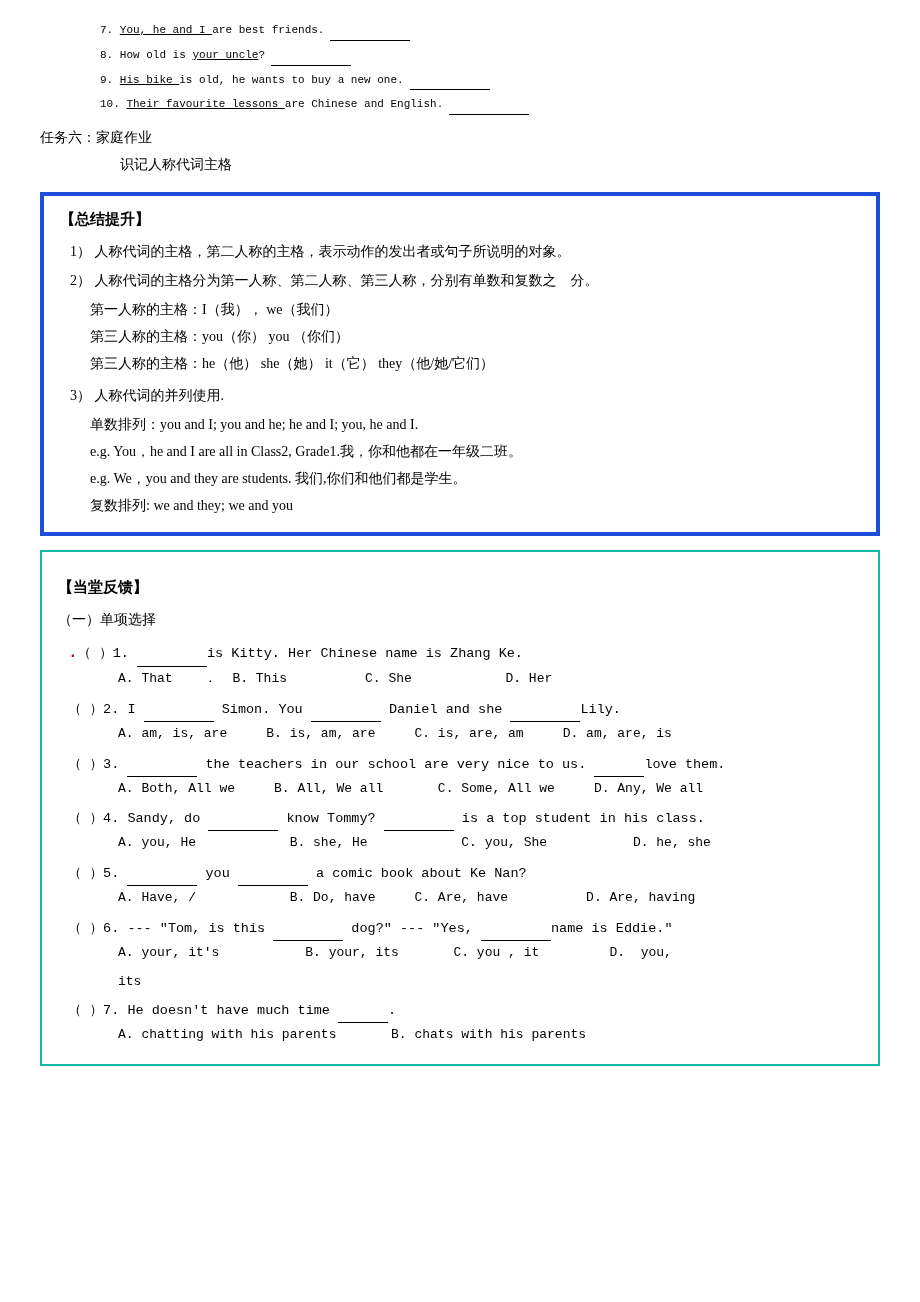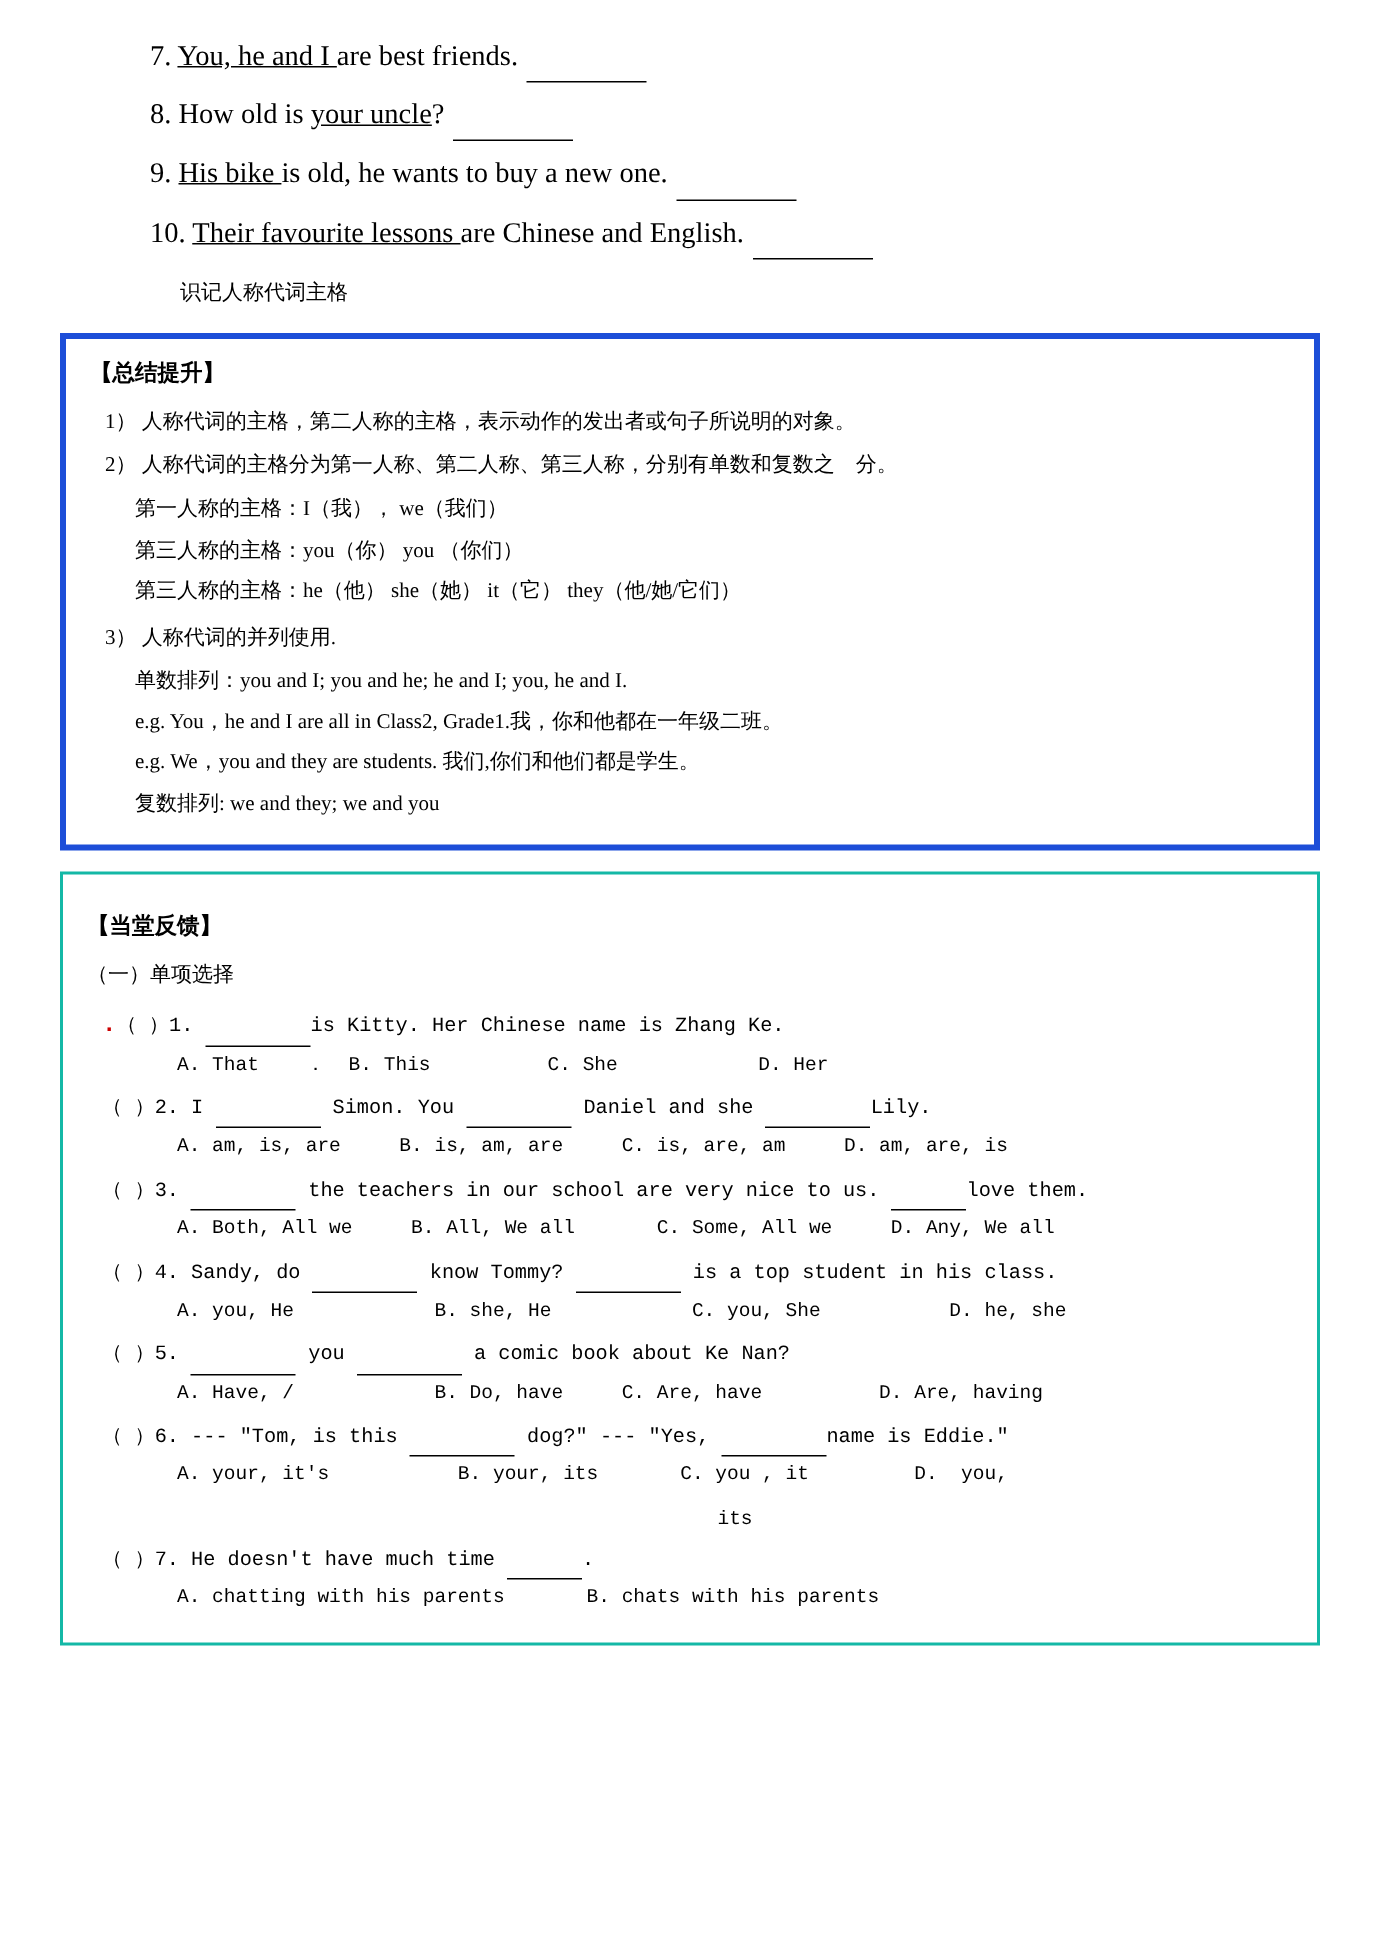--- a/index.html
+++ b/index.html
@@ -16,22 +16,22 @@
       min-height: 1302px;
       padding: 20px 40px 40px 40px;
       line-height: 1.8;
     }
     .section {
       margin-bottom: 10px;
     }
     .numbered-item {
       margin-left: 60px;
       margin-bottom: 4px;
-      font-family: Liberation Serif, serif;
-      font-size: 19px;
+      font-family: Liberation Mono, monospace;
+      font-size: 11px;
     }
     .underline {
       text-decoration: underline;
     }
     .blank {
       display: inline-block;
       width: 80px;
       border-bottom: 1px solid #000;
       margin-left: 6px;
       vertical-align: bottom;
@@ -110,21 +110,20 @@
     .dot-marker {
       color: #c00;
       font-weight: bold;
       font-size: 16px;
     }
     .its-line {
       margin-left: 60px;
       font-family: "Courier New", monospace;
       font-size: 13px;
       margin-bottom: 4px;
-      text-align: center;
     }
   </style>
 </head>
 <body>
 
 <div class="section">
 
   <div class="numbered-item">
     <span>7. </span><span class="underline">You, he and I </span><span>are best friends.</span><span class="blank">&nbsp;</span>
   </div>
@@ -137,20 +136,21 @@
     <span>9. </span><span class="underline">His bike </span><span>is old, he wants to buy a new one.</span><span class="blank">&nbsp;</span>
   </div>
 
   <div class="numbered-item">
     <span>10. </span><span class="underline">Their favourite lessons </span><span>are Chinese and English.</span><span class="blank">&nbsp;</span>
   </div>
 
 </div>
 
 <div class="section">
+  <div class="task-header">任务六：家庭作业</div>
   <div class="task-sub">识记人称代词主格</div>
 </div>
 
 <div class="summary-box">
   <div class="summary-title">【总结提升】</div>
 
   <div class="summary-item">
     <span>1）</span>
     <span>人称代词的主格，第二人称的主格，表示动作的发出者或句子所说明的对象。</span>
   </div>

